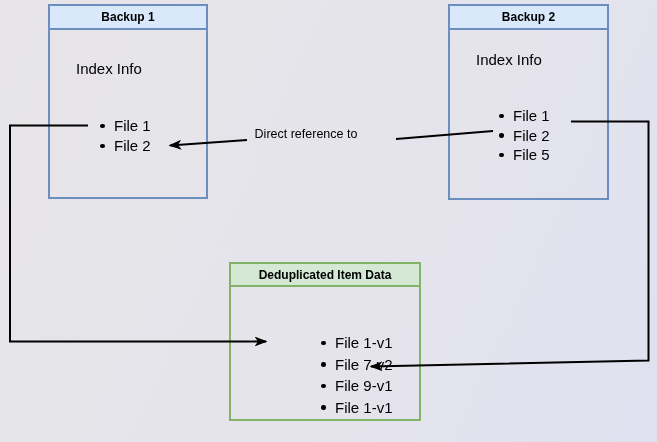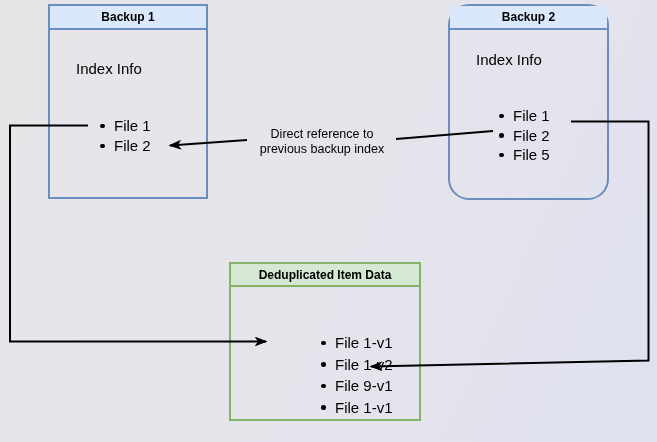--- a/index.html
+++ b/index.html
@@ -16,42 +16,42 @@
   .box.blue{border:2px solid #6C8EBF;}
   .box.green{border:2px solid #82B366;}
   .hdr{
     box-sizing:border-box;display:flex;align-items:center;justify-content:center;
     font-weight:bold;font-size:12px;line-height:12px;
   }
   .blue .hdr{background:#DAE8FC;border-bottom:2px solid #6C8EBF;}
   .green .hdr{background:#D5E8D4;border-bottom:2px solid #82B366;}
   #b1{left:48px;top:4px;width:160px;height:195px;}
   #b1 .hdr{height:24px;}
-  #b2{left:448px;top:4px;width:161px;height:196px;border-radius:21px;}
+  #b2{left:448px;top:4px;width:161px;height:196px;}
   #b2 .hdr{height:24px;}
   #dedup{left:229px;top:262px;width:192px;height:159px;}
   #dedup .hdr{height:23px;}
   .idx{position:absolute;font-size:15px;line-height:18px;}
   #idx1{left:76px;top:60px;}
   #idx2{left:476px;top:51px;}
   ul.items{position:absolute;margin:0;padding:0;list-style:none;font-size:15px;}
   ul.items li{position:relative;white-space:nowrap;}
   ul.items li::before{
     content:"";position:absolute;left:-14px;top:50%;
     width:4.5px;height:4.5px;margin-top:-2.25px;
     border-radius:50%;background:#000;
   }
   #list-b1{left:114px;top:116px;}
   #list-b1 li{line-height:20px;}
   #list-b2{left:513px;top:106px;}
   #list-b2 li{line-height:19.5px;}
   #list-dedup{left:295px;top:332px;margin-left:40px;}
   #list-dedup li{line-height:21.5px;}
   .ann{
-    position:absolute;left:232px;top:127px;width:180px;
+    position:absolute;left:216px;top:127px;width:180px;
     text-align:center;font-size:12.5px;line-height:15px;
   }
   svg.wires{position:absolute;left:0;top:0;pointer-events:none;z-index:5;}
 </style>
 </head>
 <body>
 
 <div class="canvas">
 
   <div class="box blue" id="b1">
@@ -71,28 +71,27 @@
     <li>File 1</li>
     <li>File 2</li>
     <li>File 5</li>
   </ul>
 
   <div class="box green" id="dedup">
     <div class="hdr">Deduplicated Item Data</div>
   </div>
   <ul class="items" id="list-dedup">
     <li>File 1-v1</li>
-    <li>File 1-v2</li>
+    <li>File 7-v2</li>
     <li>File 9-v1</li>
     <li>File 1-v1</li>
   </ul>
 
   <div class="ann">
     <div>Direct reference to</div>
-    <div>previous backup index</div>
   </div>
 
   <svg class="wires" width="657" height="442" viewBox="0 0 657 442">
     <defs>
       <marker id="ah" markerUnits="userSpaceOnUse" markerWidth="14" markerHeight="10" refX="11.5" refY="5" orient="auto">
         <path d="M 0 0 L 13 5 L 0 10 L 3.5 5 Z" fill="#000"></path>
       </marker>
     </defs>
     <path d="M 88 125.5 L 10 125.5 L 10 341.5 L 266 341.5" fill="none" stroke="#000" stroke-width="2" marker-end="url(#ah)"></path>
     <path d="M 493 131 L 396 139" fill="none" stroke="#000" stroke-width="2"></path>

